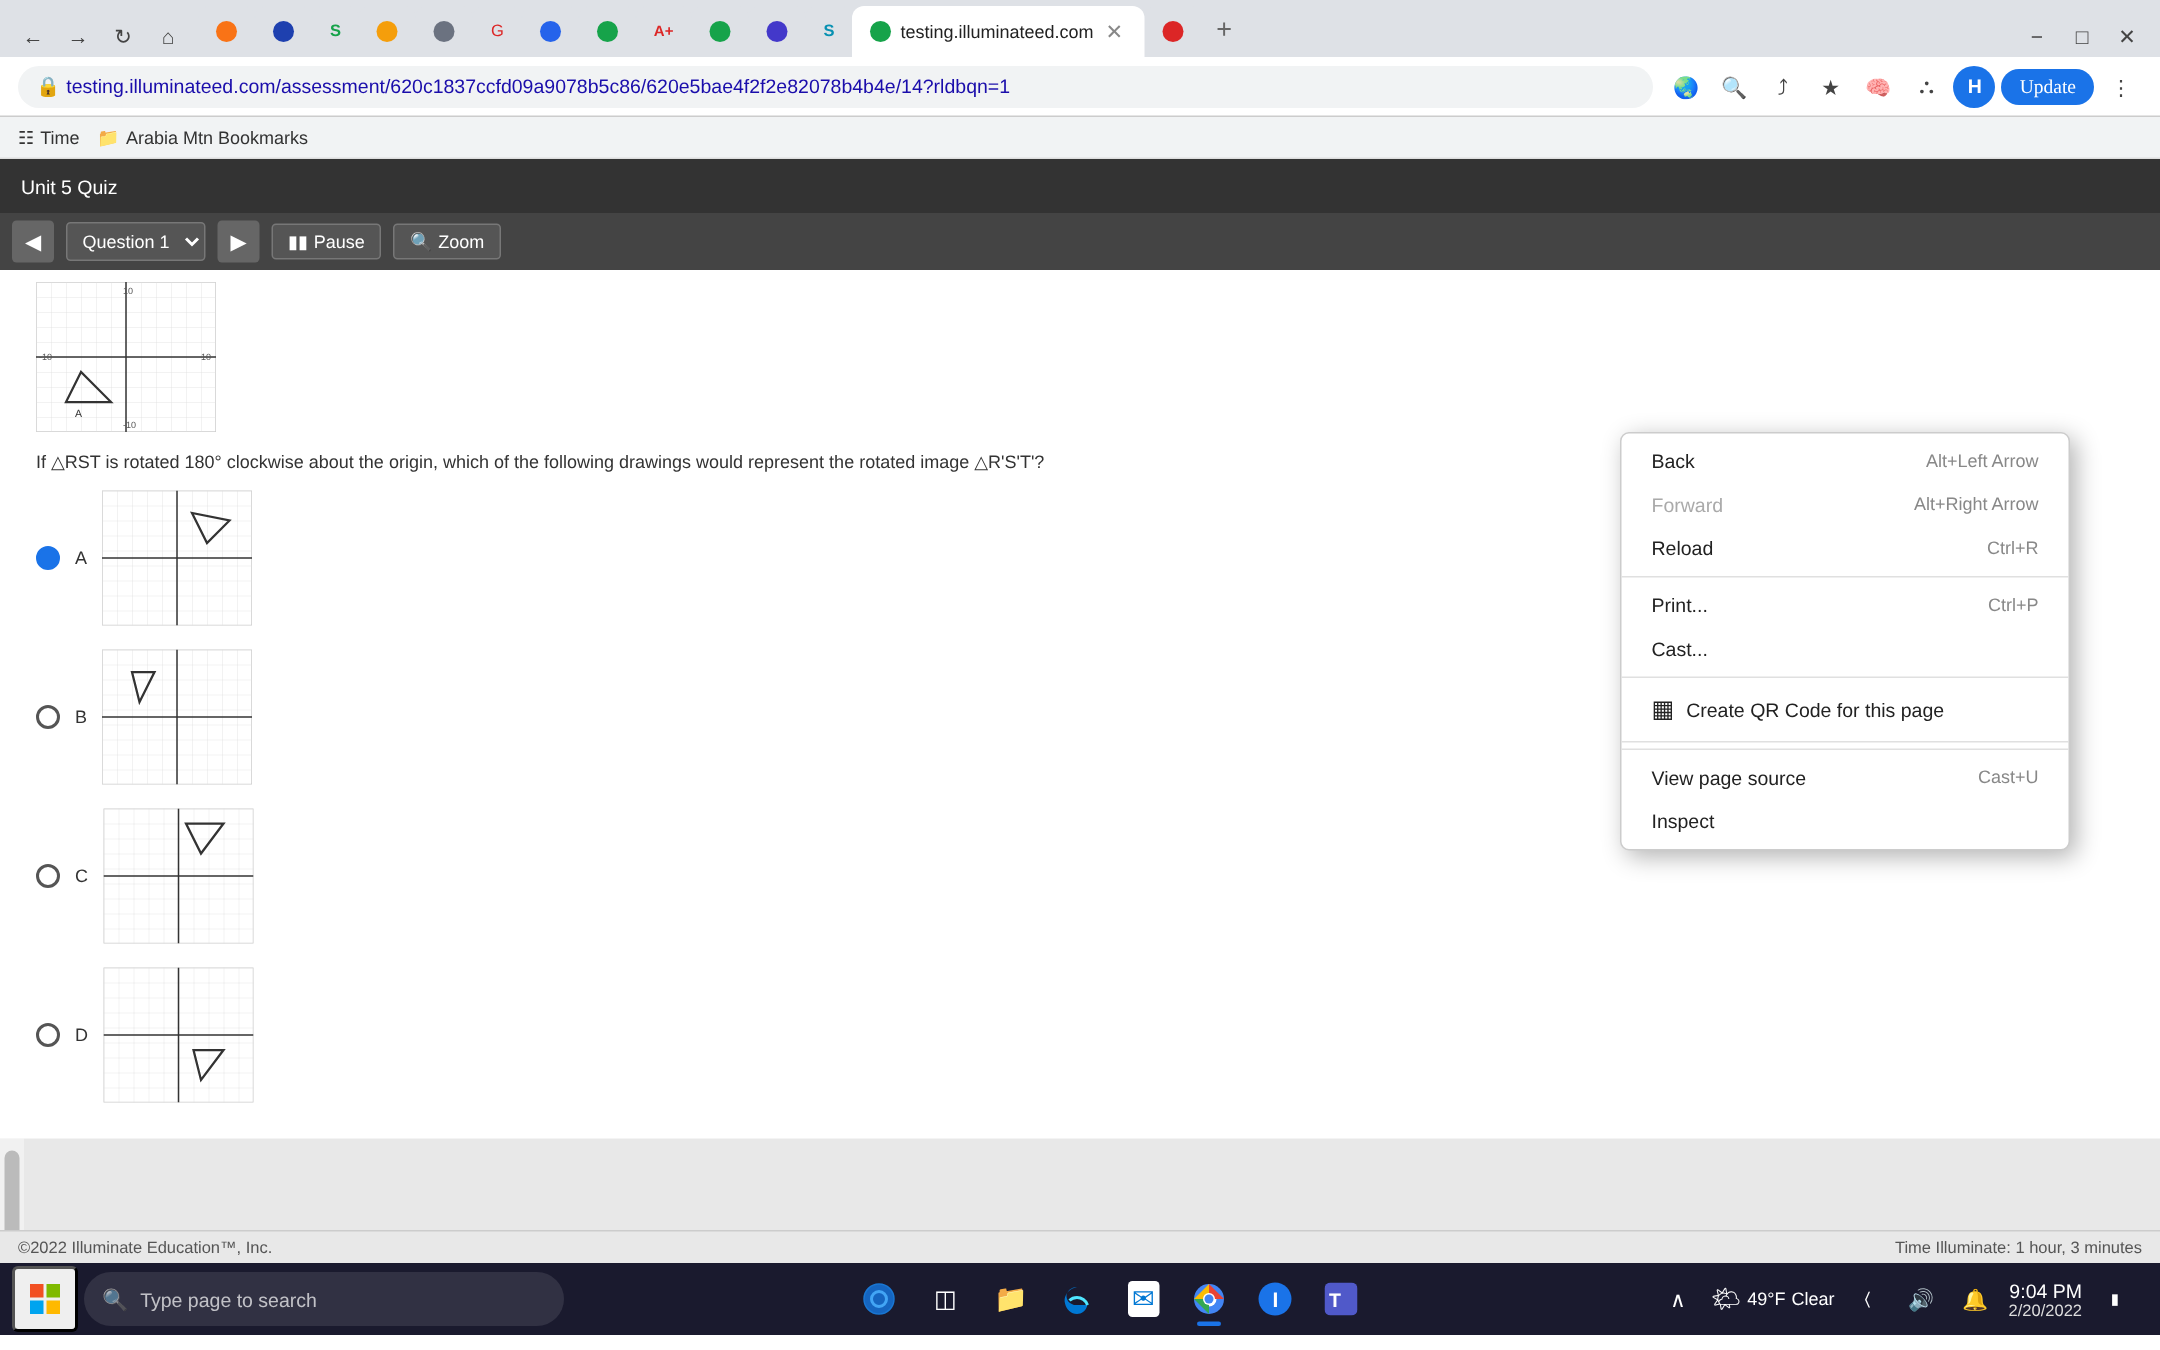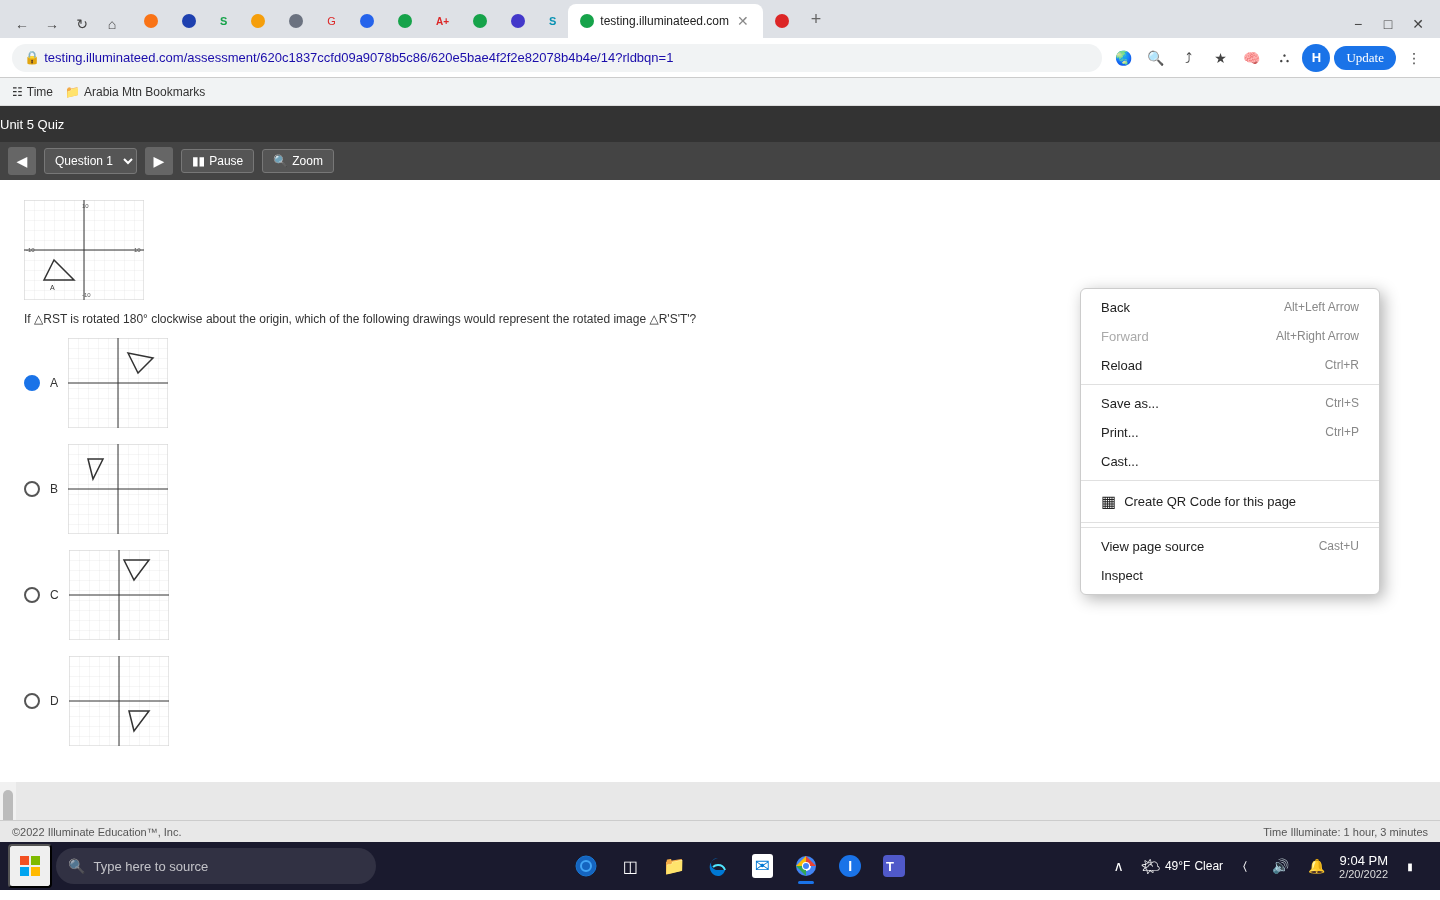--- a/index.html
+++ b/index.html
@@ -61,21 +61,21 @@
       padding: 0 12px; gap: 12px;
       border-bottom: 1px solid #ddd;
       font-size: 12px;
     }
     .bookmark-item { display: flex; align-items: center; gap: 4px; color: #333; cursor: pointer; }
 
     
     .app-topbar {
       background: #333; color: #fff;
       height: 36px; display: flex; align-items: center;
-      padding: 0 0; gap: 12px; font-size: 13px;
+      padding: 0 14px; gap: 12px; font-size: 13px;
     }
     .app-topbar-title { font-size: 13px; color: #fff; }
 
     
     .quiz-toolbar {
       background: #444; height: 38px;
       display: flex; align-items: center;
       padding: 0 8px; gap: 8px;
     }
     .quiz-nav-btn {
@@ -93,21 +93,21 @@
       display: flex; align-items: center; gap: 4px;
     }
 
     
     .content-area {
       background: #e8e8e8; height: 640px;
       display: flex; overflow: hidden;
     }
     .quiz-content {
       flex: 1; background: #fff;
-      overflow-y: auto; padding: 20px 24px;
+      overflow-y: auto; padding: 8px 24px;
       position: relative;
     }
 
     
     .question-text { font-size: 12px; color: #333; margin-bottom: 12px; }
 
     .answer-option {
       display: flex; align-items: center;
       margin-bottom: 16px; gap: 10px;
     }
@@ -434,24 +434,20 @@
           <span class="menu-shortcut">Alt+Right Arrow</span>
         </div>
 
         <div class="menu-item">
           <span>Reload</span>
           <span class="menu-shortcut">Ctrl+R</span>
         </div>
 
         <div class="menu-separator"></div>
 
-        <div class="menu-item">
-          <span>Save as...</span>
-          <span class="menu-shortcut">Ctrl+S</span>
-        </div>
 
         <div class="menu-item">
           <span>Print...</span>
           <span class="menu-shortcut">Ctrl+P</span>
         </div>
 
         <div class="menu-item">
           <span>Cast...</span>
           <span class="menu-shortcut"></span>
         </div>
@@ -501,21 +497,21 @@
     <svg width="20" height="20" viewBox="0 0 20 20">
       <rect x="0" y="0" width="9" height="9" fill="#f25022"></rect>
       <rect x="11" y="0" width="9" height="9" fill="#7fba00"></rect>
       <rect x="0" y="11" width="9" height="9" fill="#00a4ef"></rect>
       <rect x="11" y="11" width="9" height="9" fill="#ffb900"></rect>
     </svg>
   </button>
 
   <div class="search-bar">
     <span style="color:rgba(255,255,255,0.7);font-size:14px;">🔍</span>
-    <span class="search-placeholder">Type here to source</span>
+    <span class="search-placeholder">Type page to search</span>
   </div>
 
   <div class="taskbar-center">
     <div class="taskbar-app">
       <svg width="22" height="22" viewBox="0 0 22 22">
         <circle cx="11" cy="11" r="10" fill="#1565c0" stroke="#1976d2" stroke-width="1"></circle>
         <circle cx="11" cy="11" r="5" fill="none" stroke="#42a5f5" stroke-width="2"></circle>
       </svg>
     </div>
     <div class="taskbar-app">

